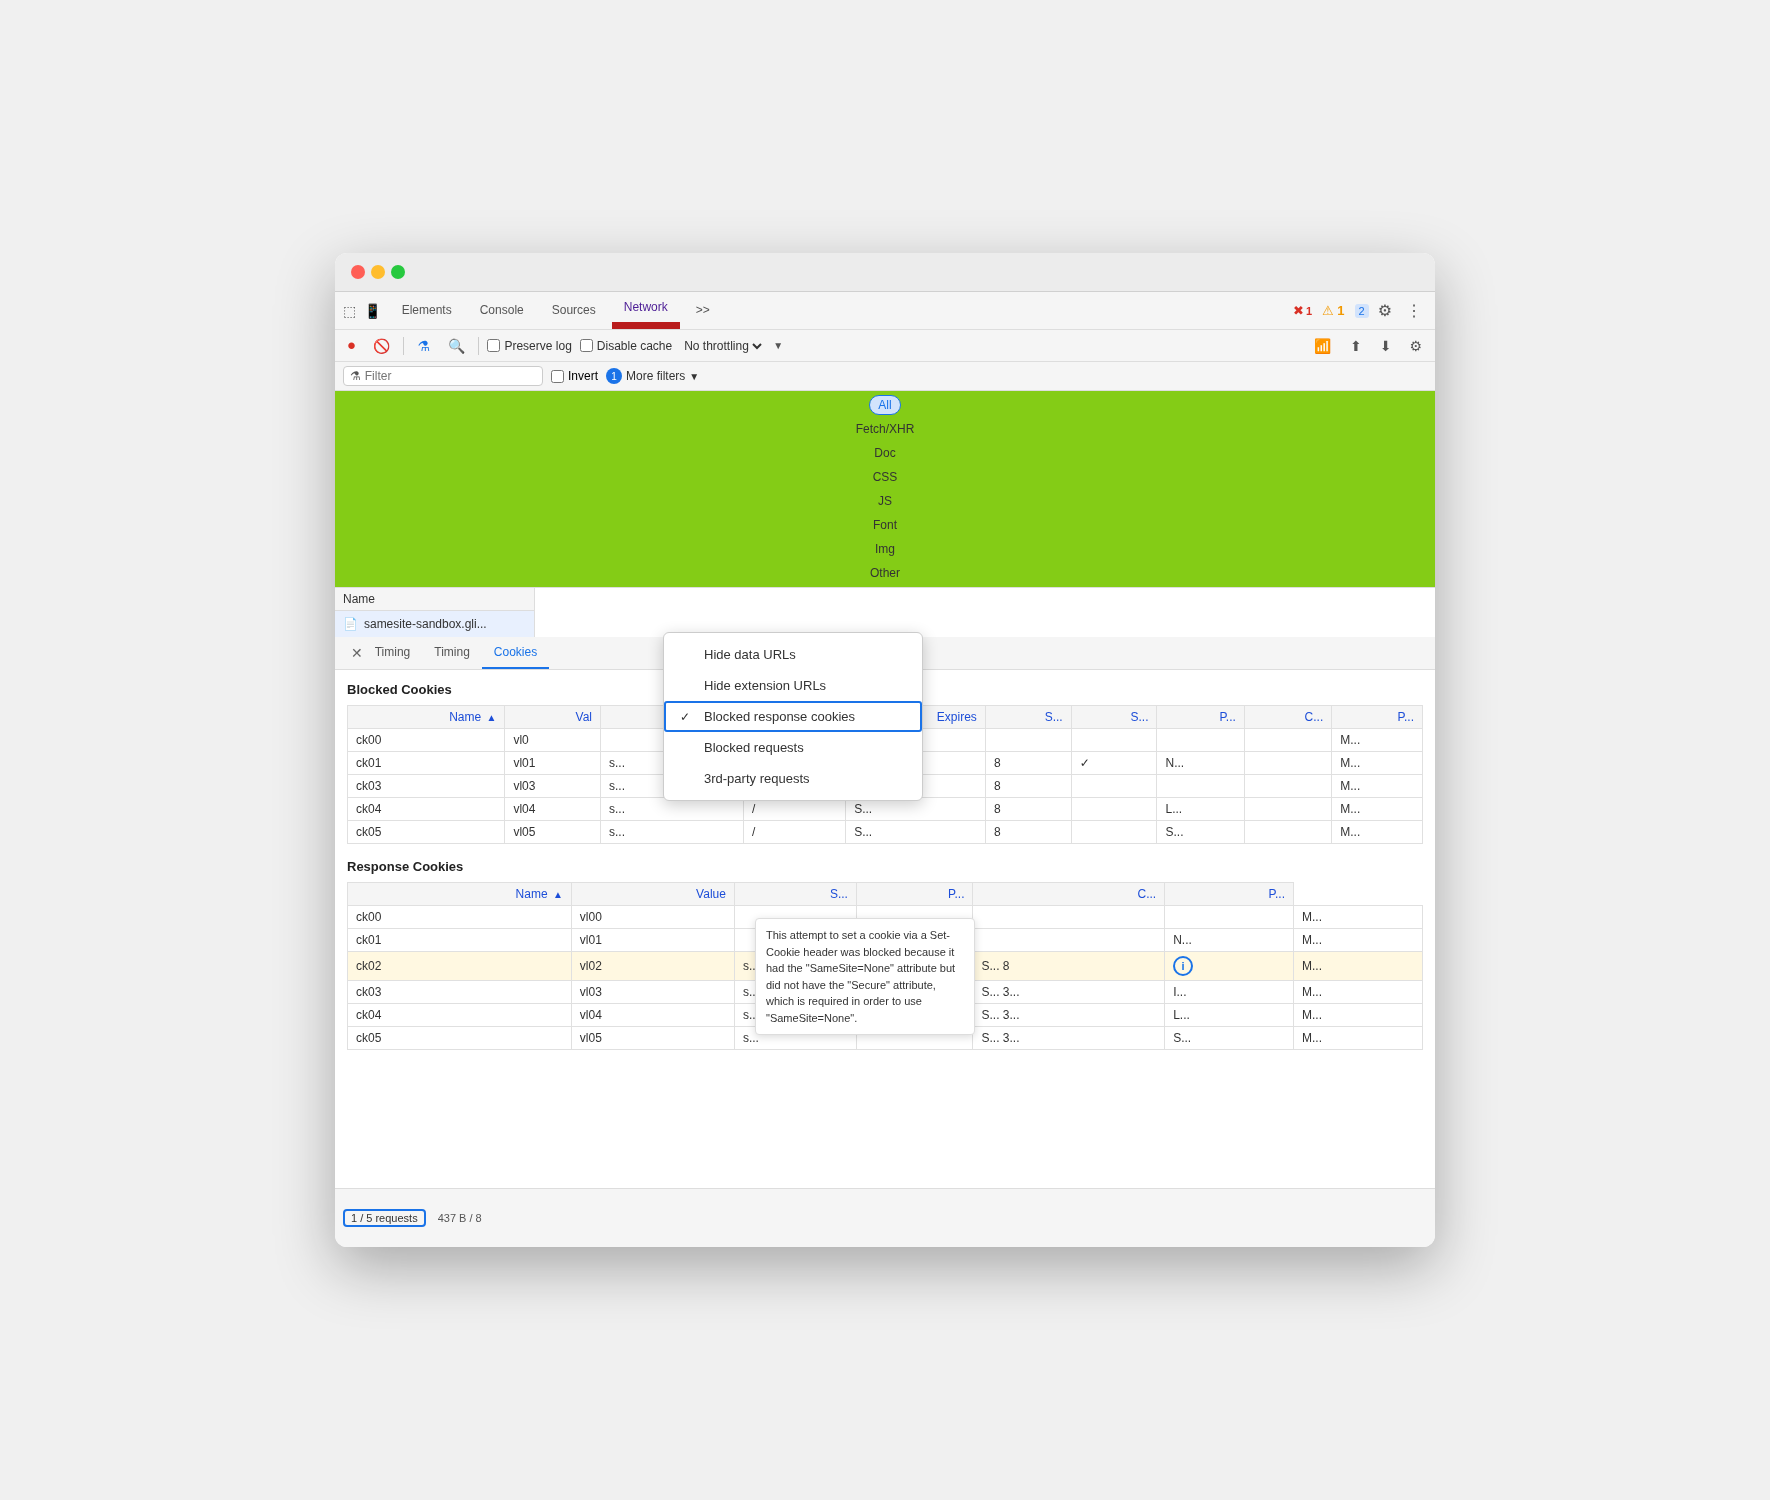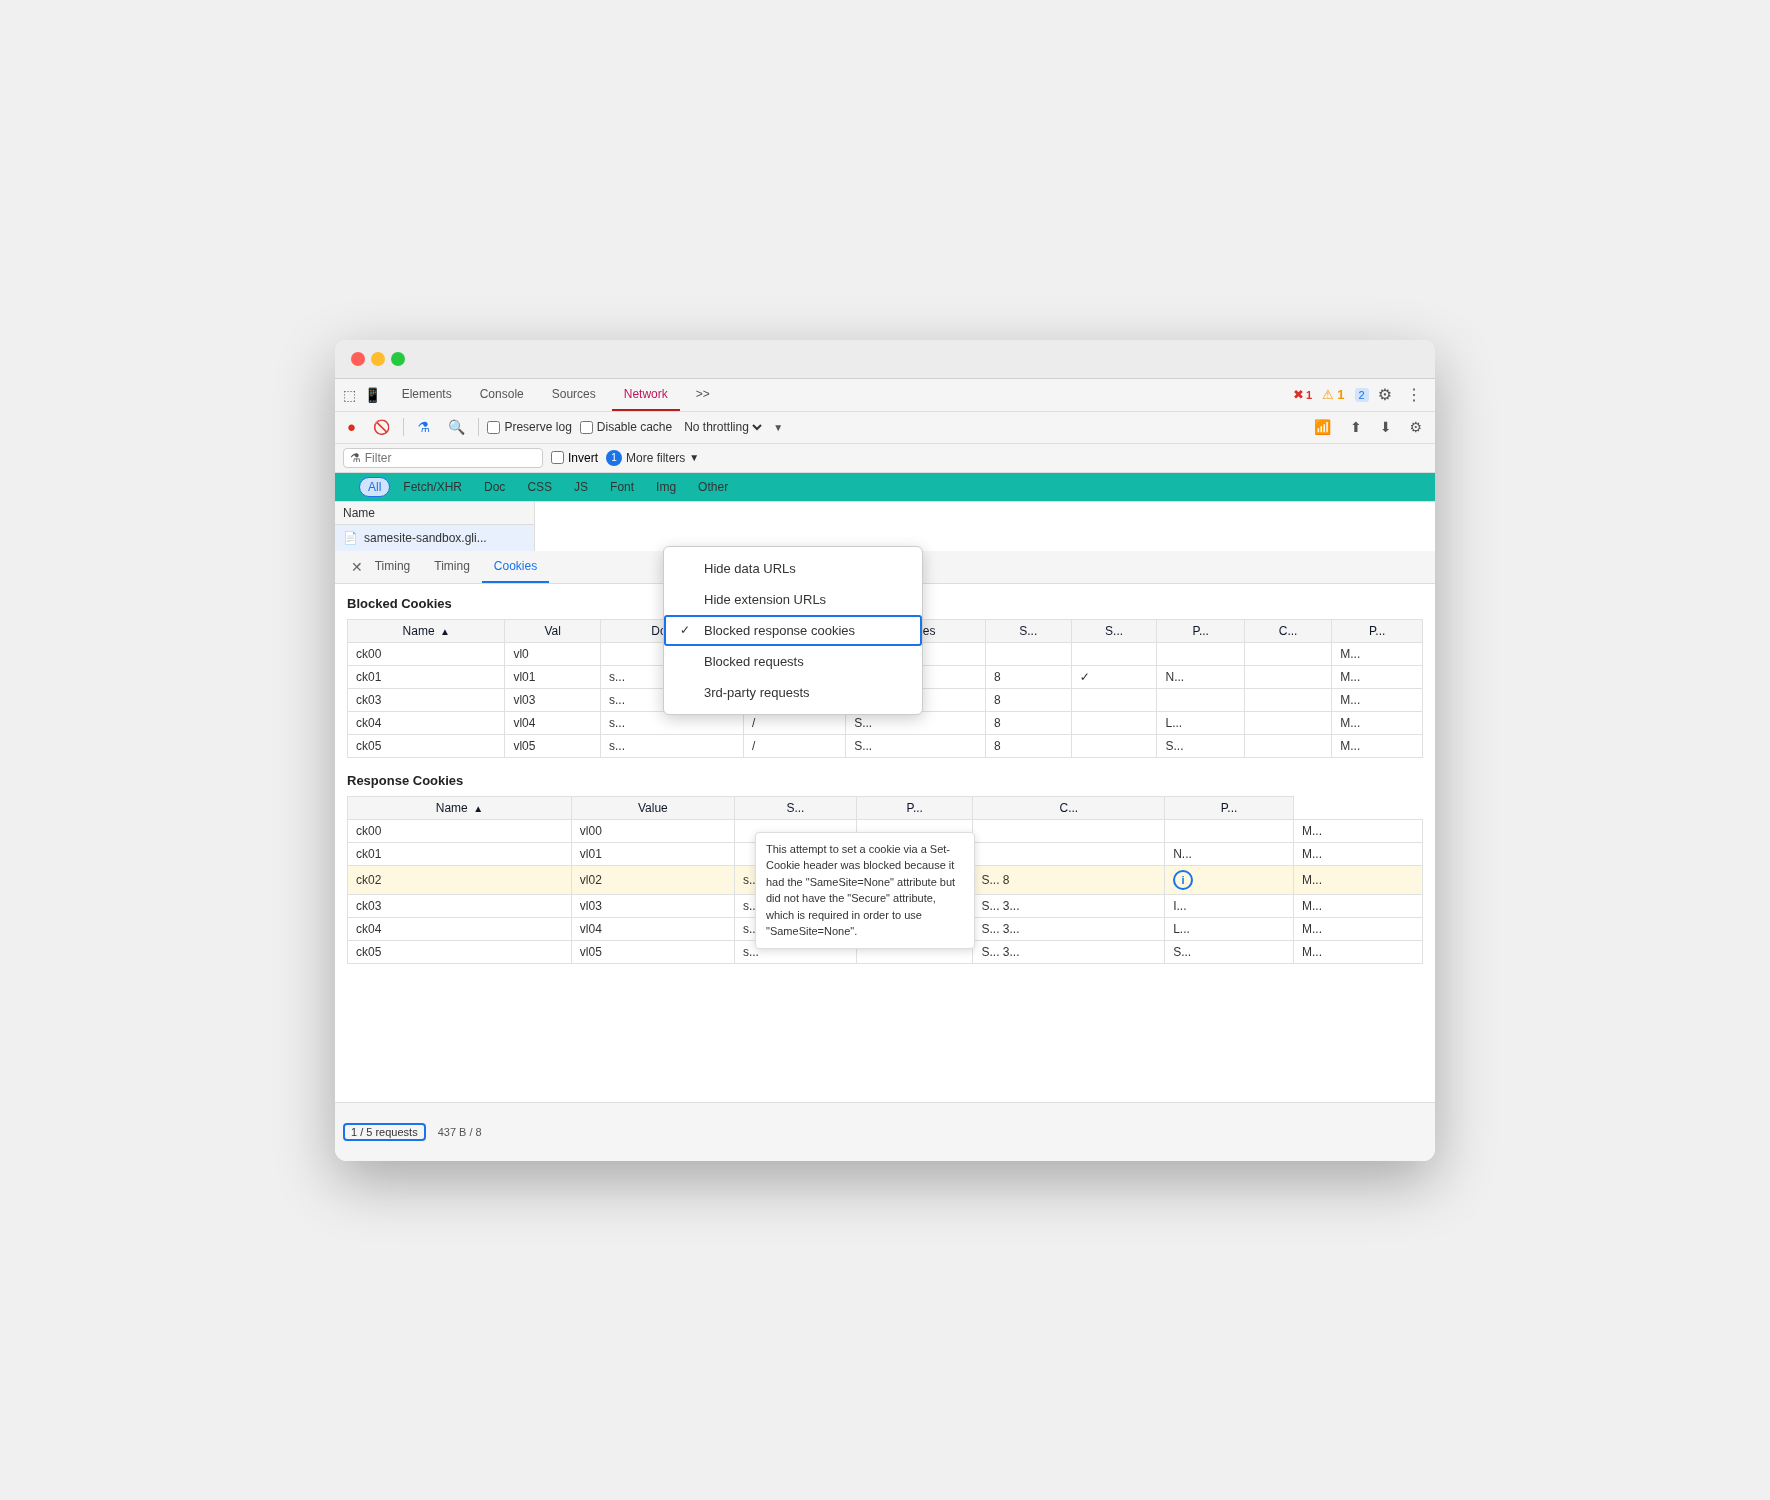--- a/index.html
+++ b/index.html
@@ -58,22 +58,22 @@
     }
     .devtools-tab {
       padding: 8px 12px;
       font-size: 12px;
       color: #555;
       cursor: pointer;
       border-bottom: 2px solid transparent;
       white-space: nowrap;
     }
     .devtools-tab.active {
-      color: #be185d;
-      border-bottom: 2px solid #b91c1c;
+      color: #4c1d95;
+      border-bottom: 7px solid #b91c1c;
     }
     .toolbar-row {
       background: #f5f5f5;
       border-bottom: 1px solid #ddd;
       display: flex;
       align-items: center;
       padding: 4px 8px;
       gap: 8px;
     }
     .toolbar-btn {
@@ -146,26 +146,27 @@
       color: white;
       border-radius: 50%;
       width: 16px;
       height: 16px;
       font-size: 10px;
       display: flex;
       align-items: center;
       justify-content: center;
     }
     .type-filters {
-      background: #14b8a6;
+      background: #84cc16;
       border-bottom: 1px solid #ddd;
       display: flex;
       align-items: center;
       padding: 4px 24px;
       gap: 4px;
+      flex-direction: column;
     }
     .type-btn {
       padding: 2px 8px;
       border-radius: 12px;
       border: 1px solid transparent;
       background: none;
       font-size: 12px;
       cursor: pointer;
       color: #333;
     }
@@ -257,23 +258,23 @@
     }
     .cookies-table {
       width: 100%;
       border-collapse: collapse;
       font-size: 12px;
     }
     .cookies-table th {
       background: #f5f5f5;
       border: 1px solid #e0e0e0;
       padding: 4px 8px;
-      text-align: center;
+      text-align: right;
       font-weight: 500;
-      color: #0f172a;
+      color: #1d4ed8;
       white-space: nowrap;
     }
     .cookies-table td {
       border: 1px solid #e0e0e0;
       padding: 4px 8px;
       white-space: nowrap;
       overflow: hidden;
       text-overflow: ellipsis;
       max-width: 80px;
       color: #333;

